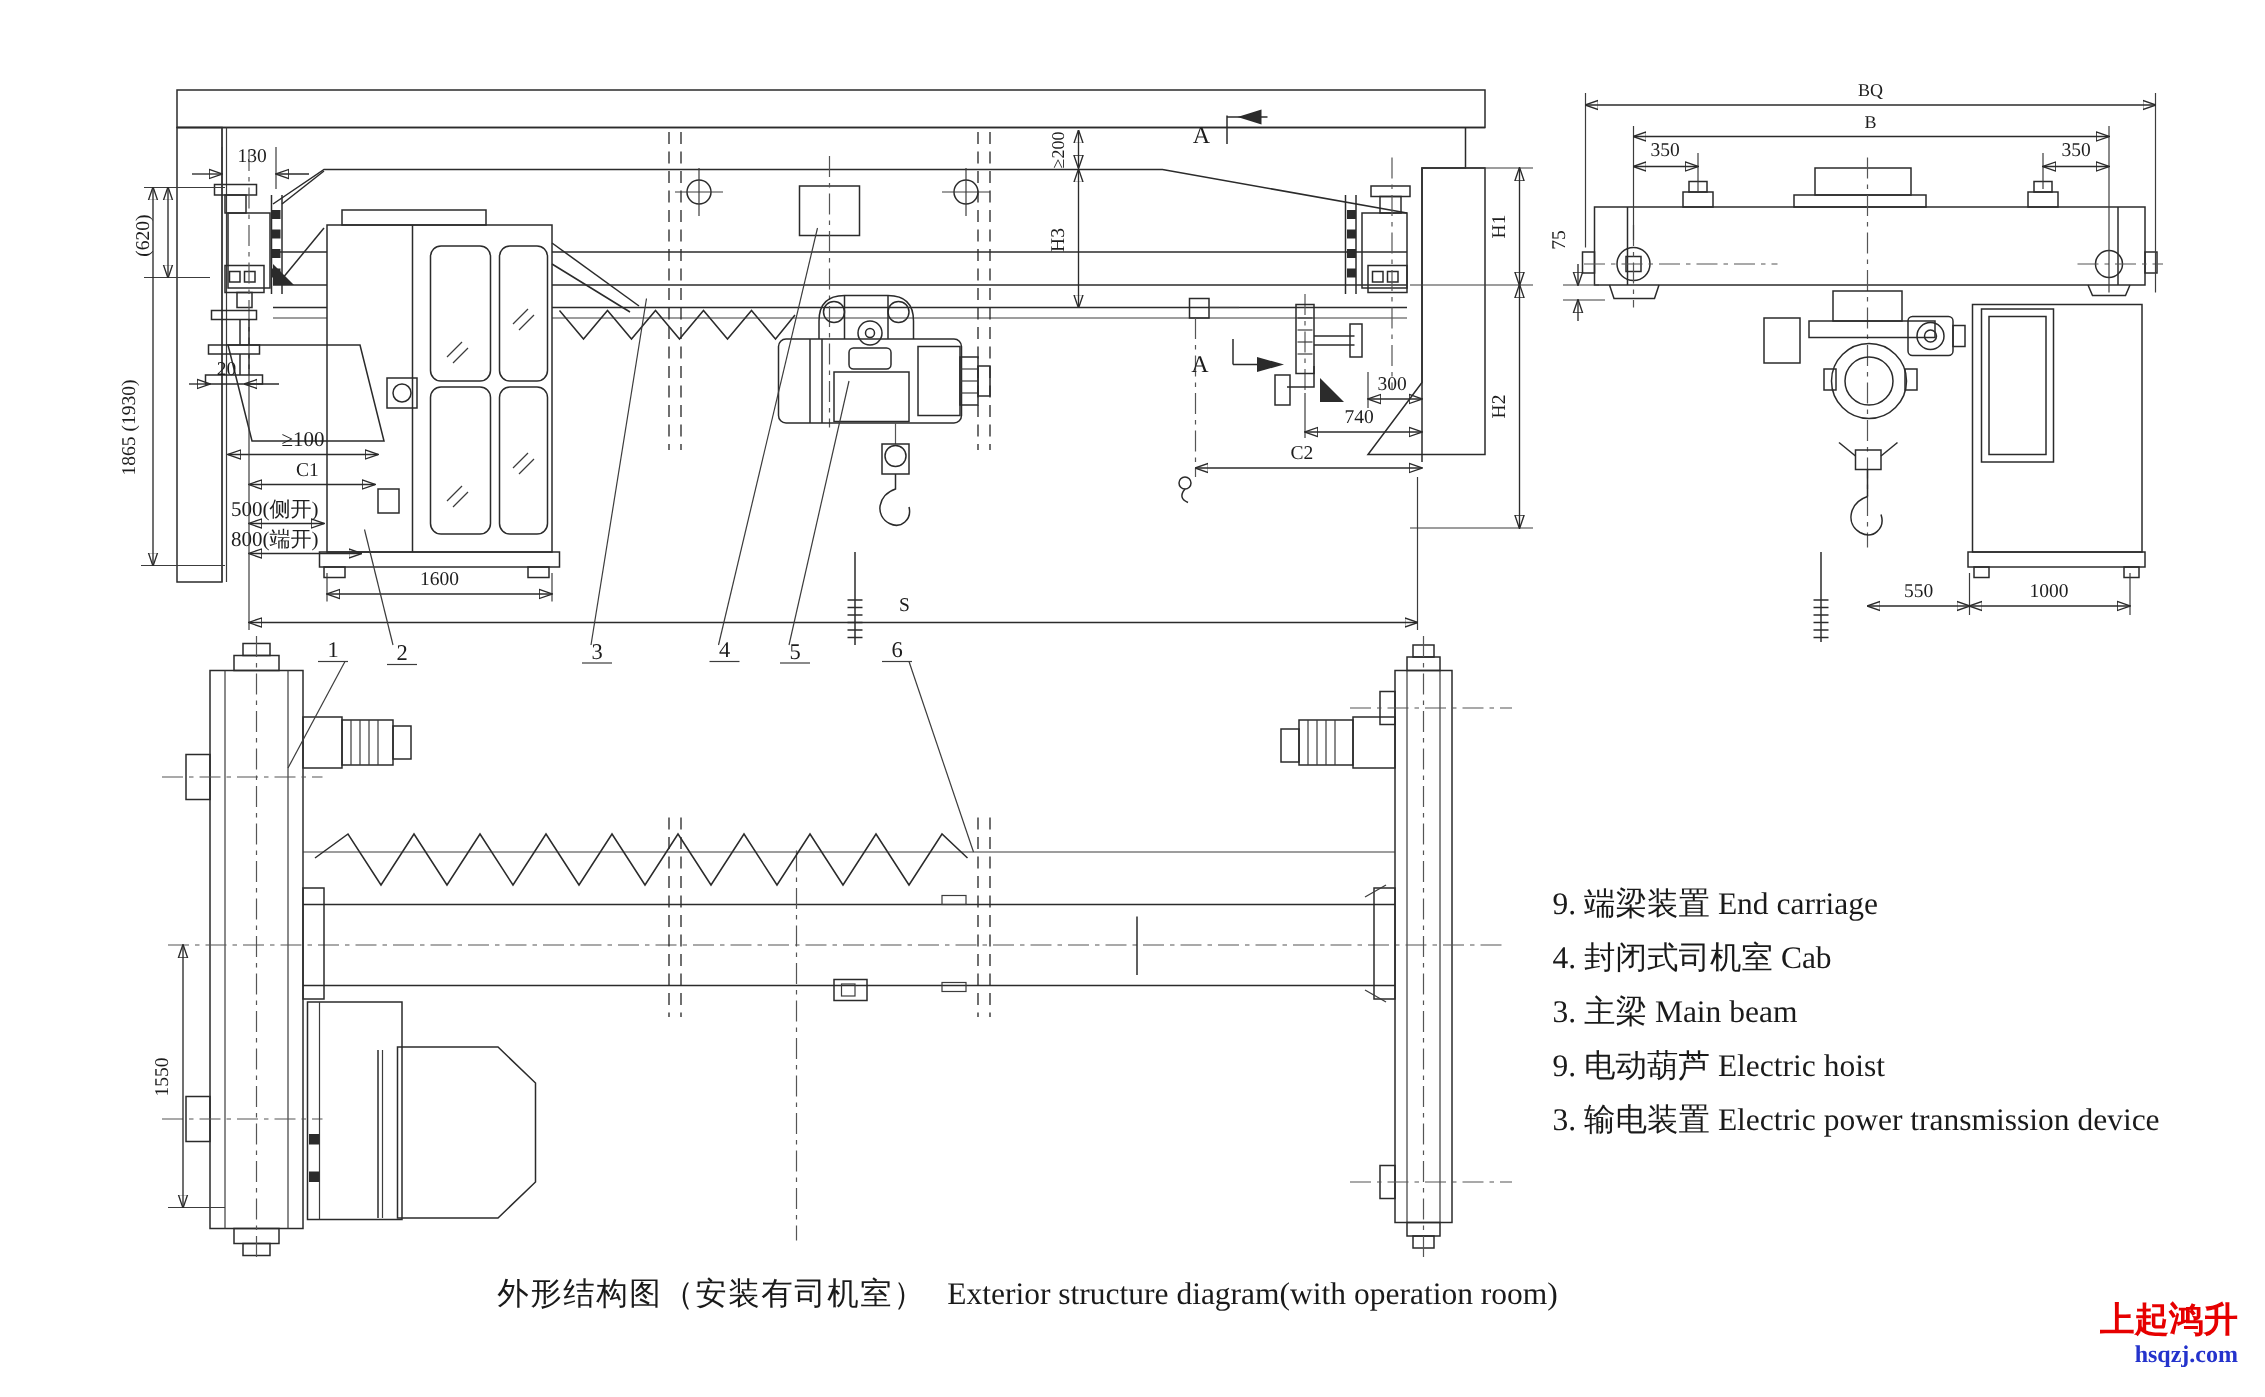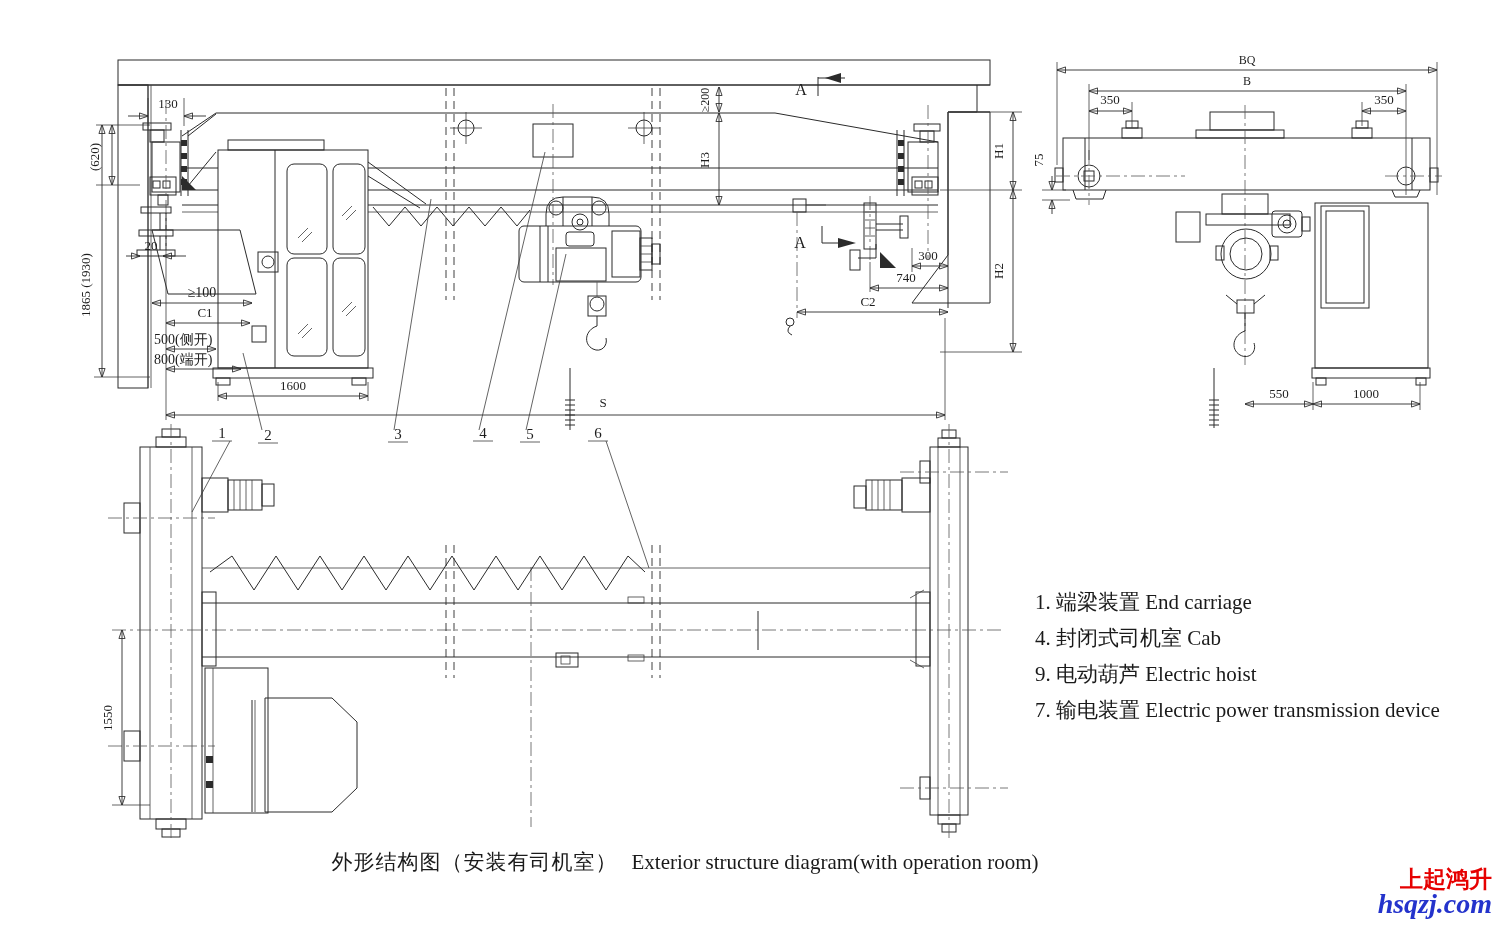--- a/index.html
+++ b/index.html
@@ -17,21 +17,21 @@
   .dimC{font-size:14px;text-anchor:start;}
   .mk{font-size:16px;text-anchor:middle;}
   .co{font-size:15px;text-anchor:middle;}
   .legend{position:absolute;left:1035px;top:584px;width:460px;}
   .legend-item{font-size:21px;line-height:36px;color:#1a1a1a;white-space:nowrap;}
   .caption{position:absolute;left:250px;top:848px;width:870px;text-align:center;font-size:21px;color:#1a1a1a;}
   .caption .zh{letter-spacing:1px;}
   .caption .en{margin-left:14px;}
   .watermark{position:absolute;right:18px;top:868px;text-align:right;line-height:24px;}
   .wm-brand{color:#e60000;font-weight:bold;font-size:23px;}
-  .wm-site{color:#2433cc;font-weight:bold;font-size:28px;font-style:italic;}
+  .wm-site{color:#2433cc;font-weight:bold;font-size:16px;}
 </style>
 </head>
 <body>
 
 <div class="stage">
 <svg width="1510" height="931" viewBox="0 0 1510 931">
   <defs>
     <marker id="arw" viewBox="0 0 10 10" refX="9.5" refY="5" markerWidth="10" markerHeight="10" orient="auto-start-reverse">
       <path d="M0,1.6 L10,5 L0,8.4 z" fill="#2b2b2b" stroke="none"></path>
     </marker>
@@ -538,24 +538,25 @@
       <text class="co" x="268" y="440">2</text>
       <text class="co" x="398" y="439">3</text>
       <text class="co" x="483" y="438">4</text>
       <text class="co" x="530" y="439">5</text>
       <text class="co" x="598" y="438">6</text>
     </g>
   </g>
 </svg>
 
 <div class="legend">
-  <div class="legend-item">1. 端梁装置 End carriage</div>
+  <div class="legend-item">9. 端梁装置 End carriage</div>
   <div class="legend-item">4. 封闭式司机室 Cab</div>
+  <div class="legend-item">3. 主梁 Main beam</div>
   <div class="legend-item">9. 电动葫芦 Electric hoist</div>
-  <div class="legend-item">7. 输电装置 Electric power transmission device</div>
+  <div class="legend-item">3. 输电装置 Electric power transmission device</div>
 </div>
 
 <div class="caption">
   <span class="zh">外形结构图（安装有司机室）</span><span class="en">Exterior structure diagram(with operation room)</span>
 </div>
 
 <div class="watermark">
   <div class="wm-brand">上起鸿升</div>
   <div class="wm-site">hsqzj.com</div>
 </div>

